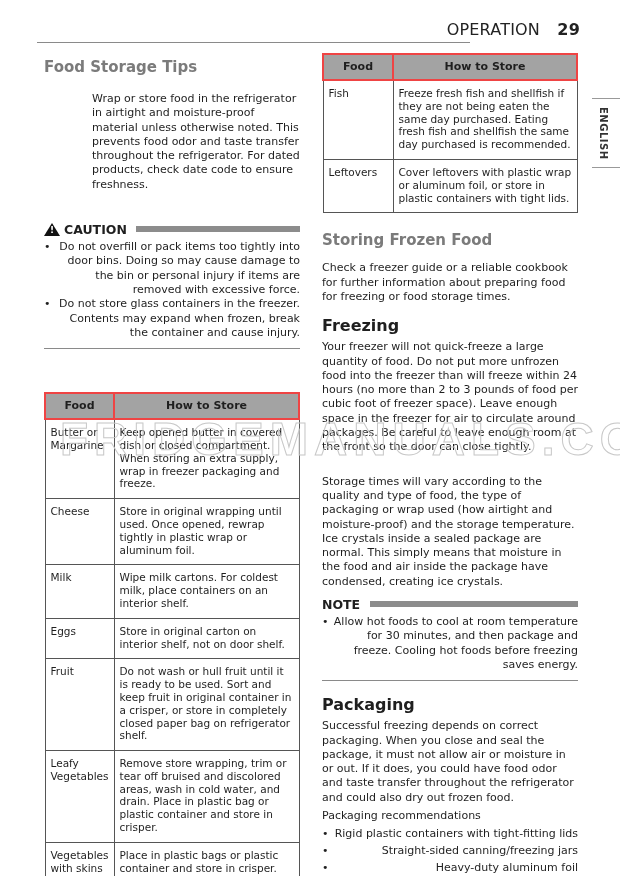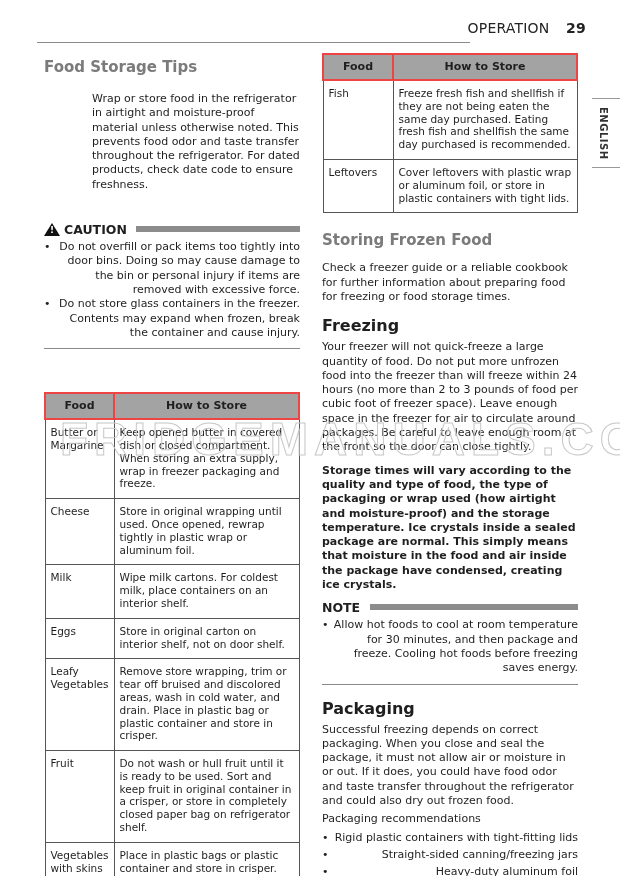--- a/index.html
+++ b/index.html
@@ -1,20 +1,20 @@
 <!DOCTYPE html>
 <html><head>
 <meta charset="utf-8">
 <style>
   html, body { margin: 0; padding: 0; }
   body {
     width: 620px; height: 876px; background: #ffffff; position: relative; overflow: hidden;
     font-family: "DejaVu Sans", "Liberation Sans", sans-serif; color: #1f1f1f;
   }
-  .header { position: absolute; top: 20px; right: 34px; font-size: 14px; color: #222; letter-spacing: 0.2px; }
+  .header { position: absolute; top: 20px; right: 40px; font-size: 16px; color: #222; letter-spacing: 0.2px; }
   .header .page-num { font-weight: bold; margin-left: 12px; }
   .header-rule { position: absolute; top: 42px; left: 37px; width: 433px; height: 1px; background: #8a8a8a; }
   .side-tab { position: absolute; left: 592px; top: 98px; width: 28px; height: 68px; border-top: 1px solid #999; border-bottom: 1px solid #999; }
   .side-tab span { position: absolute; left: 6px; top: 8px; writing-mode: vertical-rl; font-size: 10px; font-weight: bold; color: #333; letter-spacing: 0.5px; }
 
   .col-left { position: absolute; left: 44px; top: 58px; width: 256px; }
   .col-right { position: absolute; left: 322px; top: 53px; width: 256px; }
 
   h2.section { font-size: 15px; font-weight: bold; color: #7b7b7b; margin: 0; }
   h3.sub { font-size: 16px; font-weight: bold; color: #1f1f1f; margin: 0; }
@@ -90,26 +90,26 @@
       </tr>
       <tr>
         <td class="food-col">Milk</td>
         <td>Wipe milk cartons. For coldest milk, place containers on an interior shelf.</td>
       </tr>
       <tr>
         <td class="food-col">Eggs</td>
         <td>Store in original carton on interior shelf, not on door shelf.</td>
       </tr>
       <tr>
+        <td class="food-col">Fruit</td>
+        <td>Do not wash or hull fruit until it is ready to be used. Sort and keep fruit in original container in a crisper, or store in completely closed paper bag on refrigerator shelf.</td>
+      </tr>
+      <tr>
         <td class="food-col">Leafy Vegetables</td>
         <td>Remove store wrapping, trim or tear off bruised and discolored areas, wash in cold water, and drain. Place in plastic bag or plastic container and store in crisper.</td>
-      </tr>
-      <tr>
-        <td class="food-col">Fruit</td>
-        <td>Do not wash or hull fruit until it is ready to be used. Sort and keep fruit in original container in a crisper, or store in completely closed paper bag on refrigerator shelf.</td>
       </tr>
       <tr>
         <td class="food-col">Vegetables with skins (carrots, peppers)</td>
         <td>Place in plastic bags or plastic container and store in crisper.</td>
       </tr>
     </tbody>
   </table>
 </div>
 
 <div class="col-right">
@@ -130,21 +130,21 @@
         <td>Cover leftovers with plastic wrap or aluminum foil, or store in plastic containers with tight lids.</td>
       </tr>
     </tbody>
   </table>
 
   <h2 class="section" style="margin-top:18px;">Storing Frozen Food</h2>
   <p style="margin-top:12px;">Check a freezer guide or a reliable cookbook for further information about preparing food for freezing or food storage times.</p>
 
   <h3 class="sub" style="margin-top:12px;">Freezing</h3>
   <p style="margin-top:5px;">Your freezer will not quick-freeze a large quantity of food. Do not put more unfrozen food into the freezer than will freeze within 24 hours (no more than 2 to 3 pounds of food per cubic foot of freezer space). Leave enough space in the freezer for air to circulate around packages. Be careful to leave enough room at the front so the door can close tightly.</p>
-  <p style="margin-top:9px;font-weight:bold;">Storage times will vary according to the quality and type of food, the type of packaging or wrap used (how airtight and moisture-proof) and the storage temperature. Ice crystals inside a sealed package are normal. This simply means that moisture in the food and air inside the package have condensed, creating ice crystals.</p>
+  <p style="margin-top:20px;">Storage times will vary according to the quality and type of food, the type of packaging or wrap used (how airtight and moisture-proof) and the storage temperature. Ice crystals inside a sealed package are normal. This simply means that moisture in the food and air inside the package have condensed, creating ice crystals.</p>
 
   <div class="note-box">
     <div class="note-bar"></div>
     <div class="note-title">NOTE</div>
     <ul class="bullets">
       <li>Allow hot foods to cool at room temperature for 30 minutes, and then package and freeze. Cooling hot foods before freezing saves energy.</li>
     </ul>
     <div class="box-rule"></div>
   </div>
 

